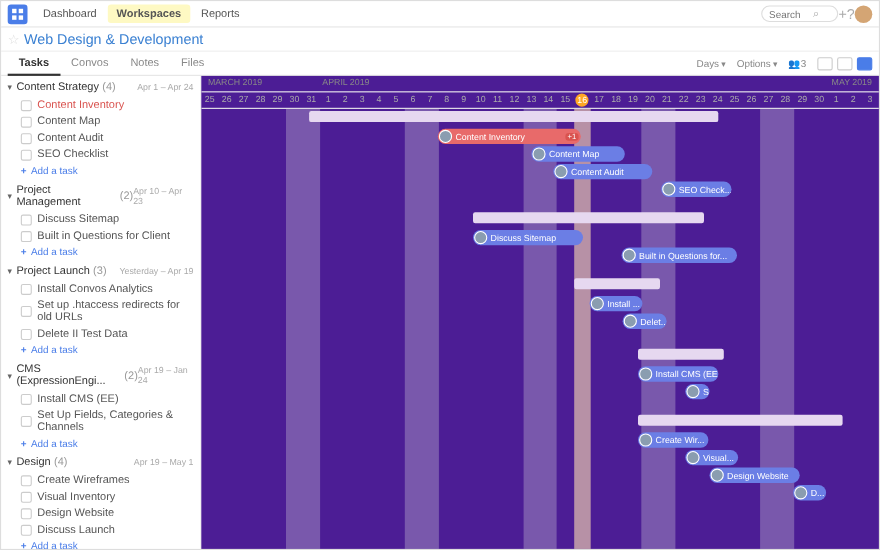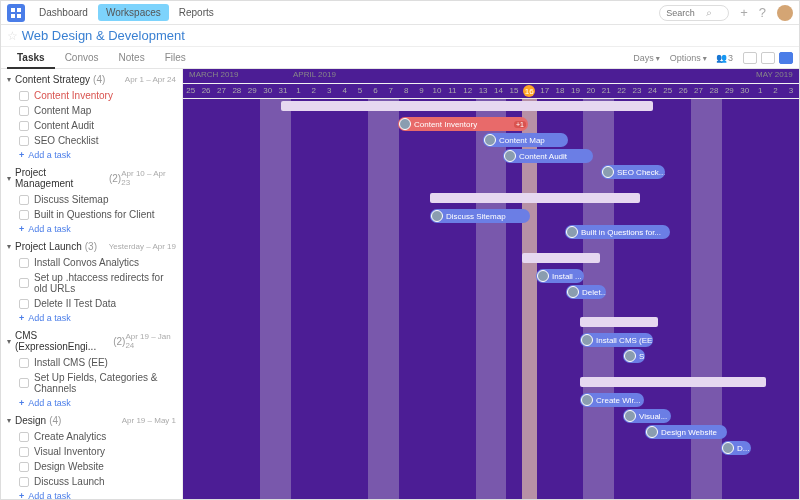--- a/index.html
+++ b/index.html
@@ -2,22 +2,22 @@
 <html><head>
 <meta charset="utf-8">
 <style>
 *{box-sizing:border-box;margin:0;padding:0;font-family:-apple-system,BlinkMacSystemFont,"Segoe UI",Arial,sans-serif}
 body{width:800px;height:500px;overflow:hidden;background:#fff;border:1px solid #ddd;font-size:10px;color:#333;position:relative}
 .topbar{height:24px;display:flex;align-items:center;border-bottom:1px solid #e5e5e5;padding:0 6px;gap:6px}
 .logo{width:18px;height:18px;background:#4a7de8;border-radius:3px;display:flex;align-items:center;justify-content:center;color:#fff}
 .logo svg{width:12px;height:12px}
 .topnav{display:flex;gap:2px}
 .topnav-item{padding:3px 8px;color:#555;cursor:pointer;border-radius:3px}
-.topnav-item.active{background:#7dd3fc;font-weight:400}
-.top-right{margin-left:auto;display:flex;align-items:center;gap:11px}
+.topnav-item.active{background:#fef9c3;font-weight:700}
+.top-right{margin-left:auto;display:flex;align-items:center;gap:0}
 .search{display:flex;align-items:center;border:1px solid #ddd;border-radius:10px;padding:1px 6px;width:70px}
 .search input{border:none;outline:none;font-size:9px;width:40px;color:#888}
 .plus-ico,.help-ico{color:#aaa;font-size:13px;cursor:pointer}
 .avatar{width:16px;height:16px;border-radius:50%;background:#d4a574}
 .titlebar{height:22px;display:flex;align-items:center;padding:0 6px;gap:4px;border-bottom:1px solid #eee}
 .star{color:#ddd;font-size:12px}
 .proj-title{color:#3a80d2;font-size:13px;font-weight:500}
 .tabbar{height:22px;display:flex;align-items:center;padding:0 6px;border-bottom:1px solid #e5e5e5}
 .tab{padding:4px 10px;color:#888;cursor:pointer;font-size:10px}
 .tab.active{color:#333;font-weight:600;border-bottom:2px solid #333;margin-bottom:-1px}
@@ -183,21 +183,21 @@
       </div>
       <div class="add-task">Add a task</div>
       <div class="group-head">
         <span class="gh-arrow">▾</span>
         <span class="gh-name">Design</span>
         <span class="gh-count">(4)</span>
         <span class="gh-date">Apr 19 – May 1</span>
       </div>
       <div class="task-row">
         <span class="chk"></span>
-        <span>Create Analytics</span>
+        <span>Create Wireframes</span>
       </div>
       <div class="task-row">
         <span class="chk"></span>
         <span>Visual Inventory</span>
       </div>
       <div class="task-row">
         <span class="chk"></span>
         <span>Design Website</span>
       </div>
       <div class="task-row">

